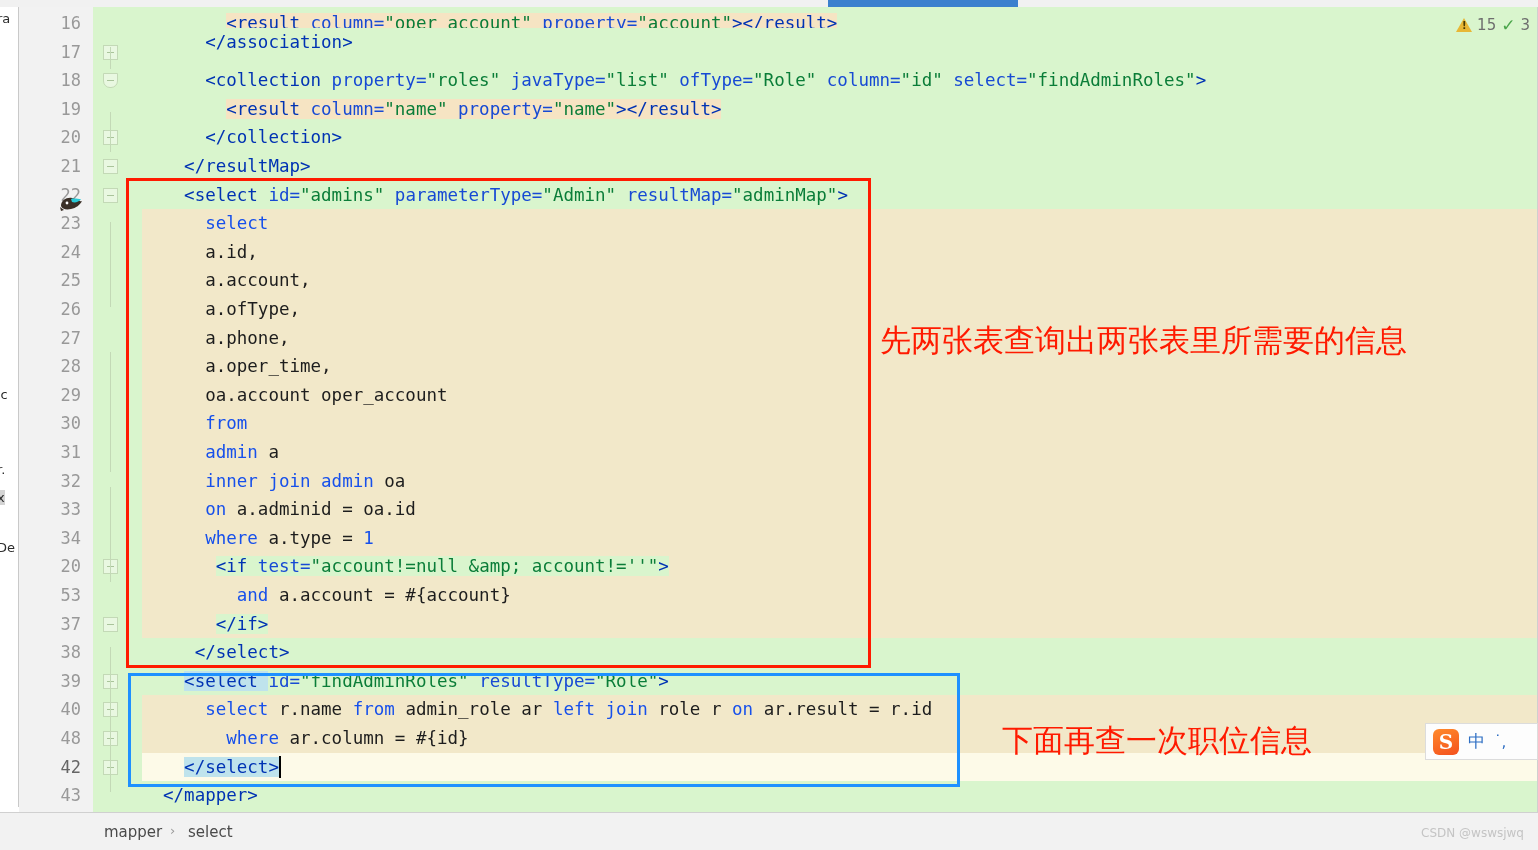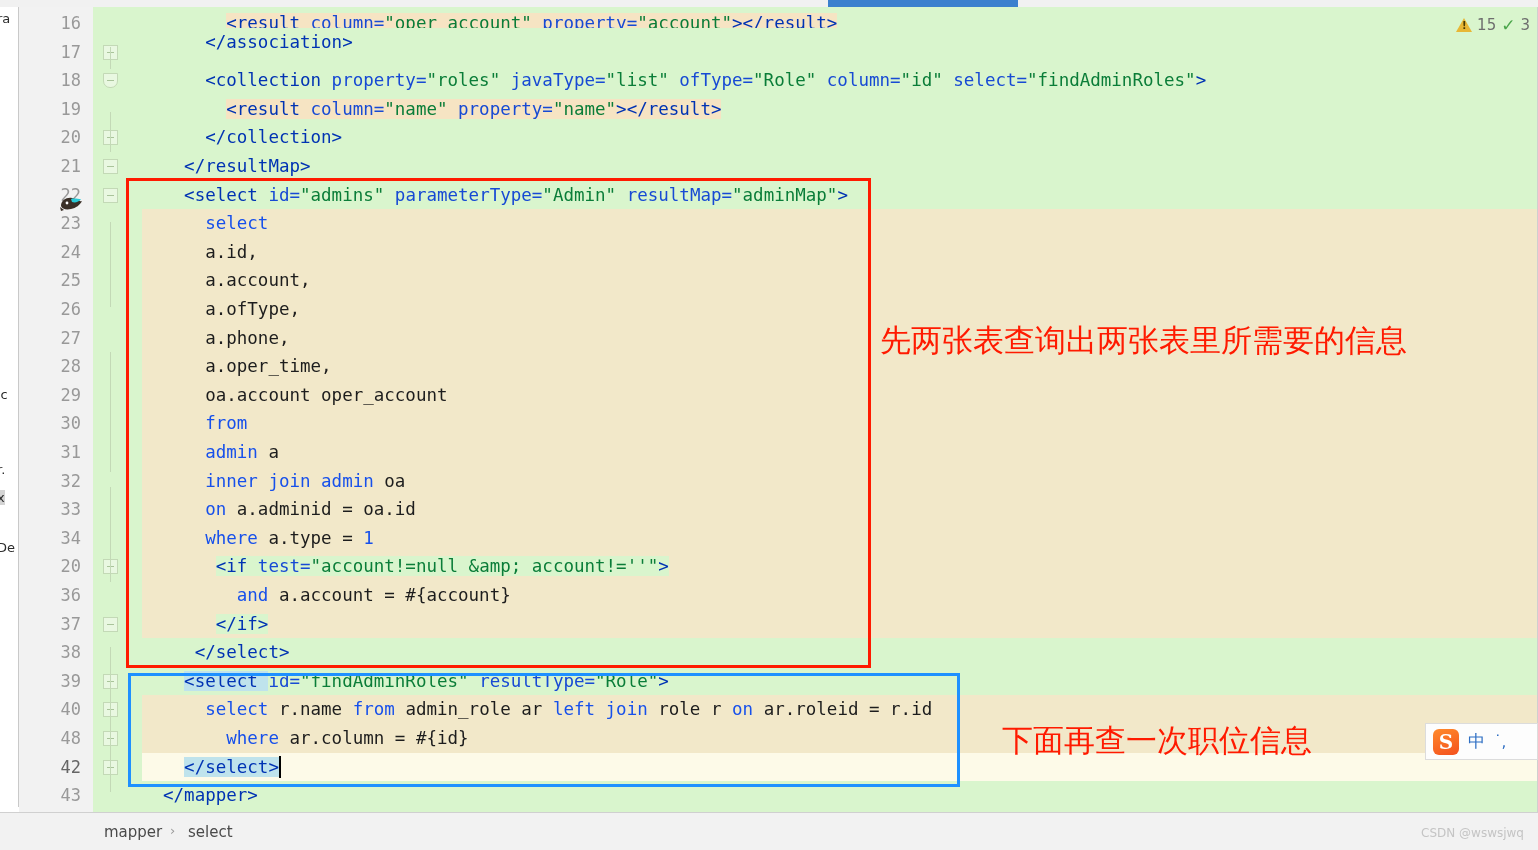--- a/index.html
+++ b/index.html
@@ -281,21 +281,21 @@
         <div class="row" style="top: 488.2px;">
           <span class="lnum">33</span>
         </div>
         <div class="row" style="top: 516.8px;">
           <span class="lnum">34</span>
         </div>
         <div class="row" style="top: 545.4px;">
           <span class="lnum">20</span>
         </div>
         <div class="row" style="top: 574px;">
-          <span class="lnum">36</span>
+          <span class="lnum">53</span>
         </div>
         <div class="row" style="top: 602.6px;">
           <span class="lnum">37</span>
         </div>
         <div class="row" style="top: 631.2px;">
           <span class="lnum">38</span>
         </div>
         <div class="row" style="top: 659.8px;">
           <span class="lnum">39</span>
         </div>
@@ -424,21 +424,21 @@
         <div class="row" style="top: 631.2px;">
           <div class="line-bg bg-green" style="left: 0px; width: 1396px; top: 0px;"></div>
           <div class="codeline" style="left: 52.65px;"><span class="tok-tag">&lt;/select&gt;</span></div>
         </div>
         <div class="row" style="top: 659.8px;">
           <div class="line-bg bg-green" style="left: 0px; width: 1396px; top: 0px;"></div>
           <div class="codeline" style="left: 42.12px;"><span class="tok-tag hl-sel">&lt;select </span><span class="tok-attr">id=</span><span class="tok-str">"findAdminRoles"</span><span class="tok-attr"> resultType=</span><span class="tok-str">"Role"</span><span class="tok-tag">&gt;</span></div>
         </div>
         <div class="row" style="top: 688.4px;">
           <div class="line-bg bg-code" style="left: 0px; width: 1396px; top: 0px;"></div>
-          <div class="codeline" style="left: 63.18px;"><span class="tok-kw">select</span><span class="tok-plain"> r.name </span><span class="tok-kw">from</span><span class="tok-plain"> admin_role ar </span><span class="tok-kw">left join</span><span class="tok-plain"> role r </span><span class="tok-kw">on</span><span class="tok-plain"> ar.roleid = r.id</span></div>
+          <div class="codeline" style="left: 63.18px;"><span class="tok-kw">select</span><span class="tok-plain"> r.name </span><span class="tok-kw">from</span><span class="tok-plain"> admin_role ar </span><span class="tok-kw">left join</span><span class="tok-plain"> role r </span><span class="tok-kw">on</span><span class="tok-plain"> ar.result = r.id</span></div>
         </div>
         <div class="row" style="top: 717px;">
           <div class="line-bg bg-code" style="left: 0px; width: 1396px; top: 0px;"></div>
           <div class="codeline" style="left: 84.24px;"><span class="tok-kw">where</span><span class="tok-plain"> ar.column = #{id}</span></div>
         </div>
         <div class="row" style="top: 745.6px;">
           <div class="line-bg bg-caret" style="left: 0px; width: 1396px; top: 0px;"></div>
           <div class="codeline" style="left: 42.12px;"><span class="tok-tag hl-sel">&lt;/select&gt;</span></div>
           <span class="caret" style="left: 136.89px;"></span>
         </div>

